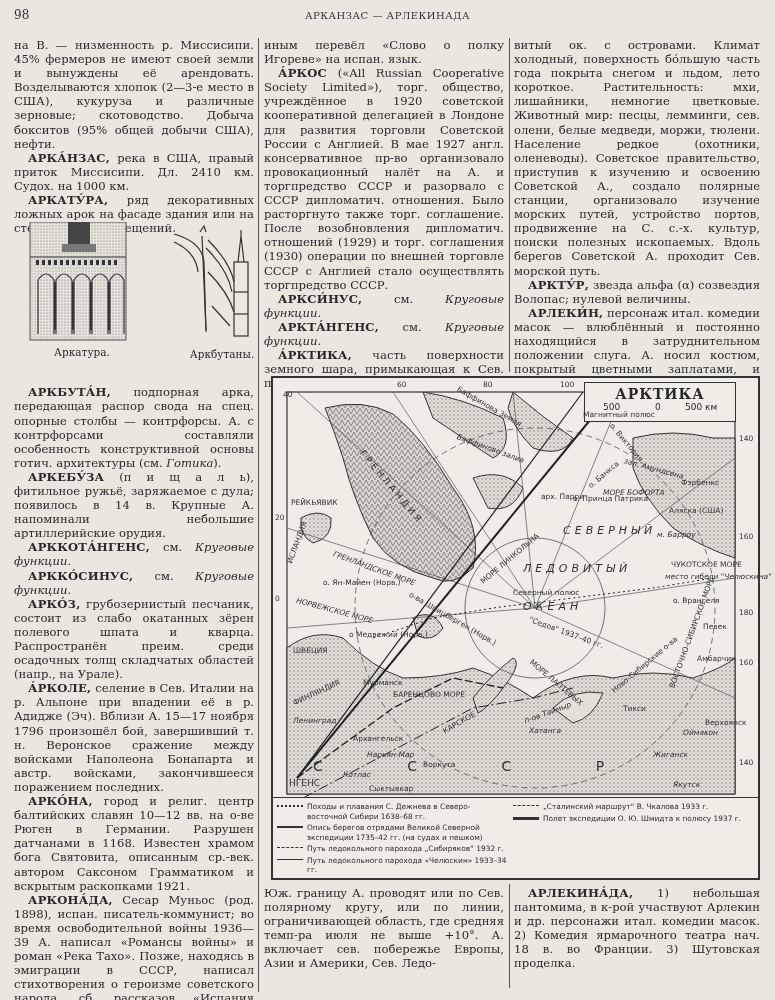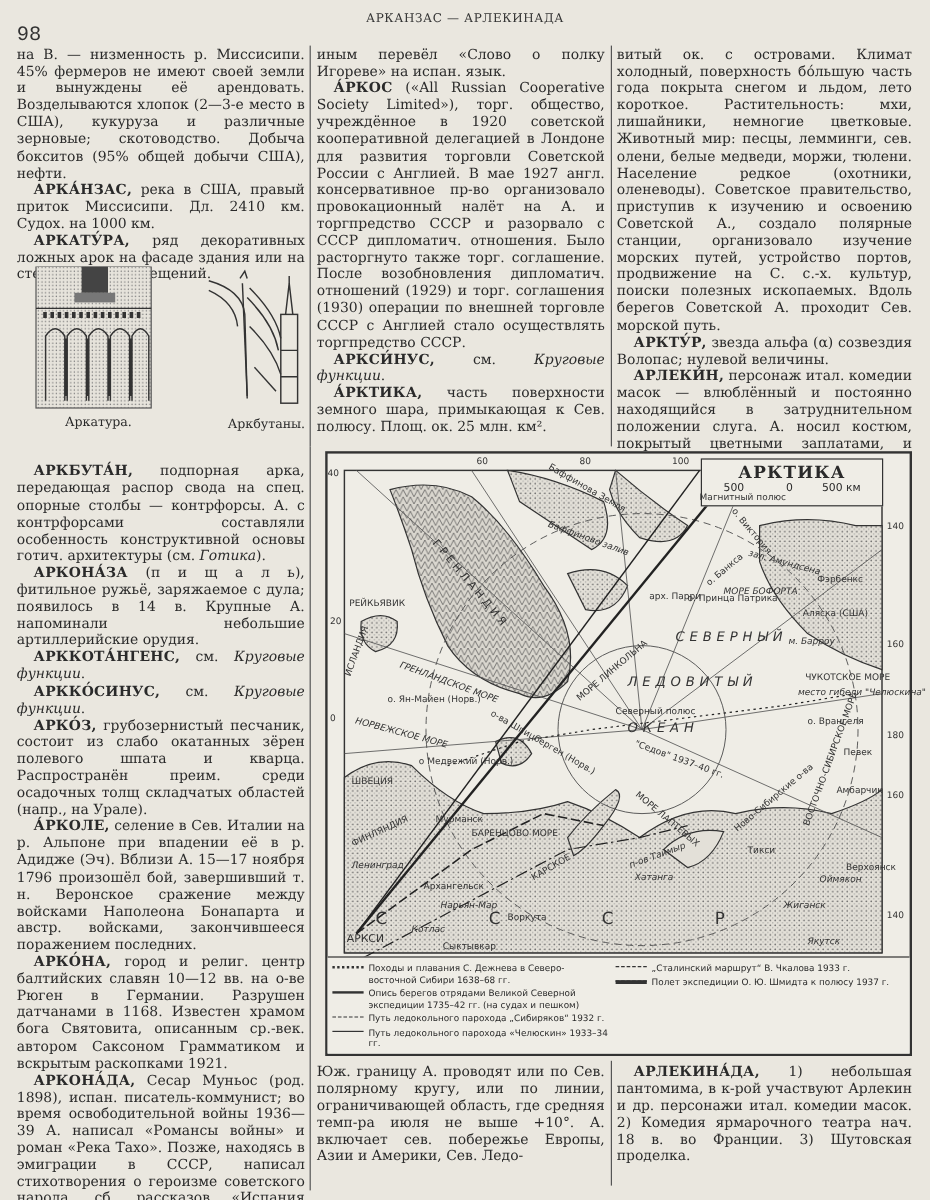--- a/index.html
+++ b/index.html
@@ -6,21 +6,21 @@
   body {
     width: 775px; height: 1000px; overflow: hidden;
     background: #eae7df;
     font-family: "DejaVu Serif", "Liberation Serif", serif;
     color: #2a2a2a;
     position: relative;
   }
   .page-header {
     position: absolute; top: 6px; left: 14px; right: 14px; height: 24px;
   }
-  .page-num { position: absolute; left: 0; top: 14px; font-size: 17px; color:#333;font-family:Liberation Mono, monospace; }
+  .page-num { position: absolute; left: 0; top: 2px; font-size: 12px; color:#333; }
   .running-head { position: absolute; left: 0; right: 0; text-align: center; top: 4px; font-size: 10px; letter-spacing: 0.5px; color:#333; }
 
   .col {
     position: absolute; font-size: 11.6px; line-height: 14.1px;
     text-align: justify; hyphens: manual;
   }
   .col p { margin: 0; text-indent: 0; }
   .col .entry { text-indent: 14px; }
   .hw { font-weight: bold; letter-spacing: 0.2px; }
   .it { font-style: italic; }
@@ -74,21 +74,21 @@
 <div class="rule-v" style="left:509px; top:884px; height:104px;"></div>
 
 <div class="col" id="col1">
   <p>на В. — низменность р. Миссисипи. 45% фермеров не имеют своей земли и вынуждены её арендовать. Возделываются хлопок (2—3-е место в США), кукуруза и различные зерновые; скотоводство. Добыча бокситов (95% общей добычи США), нефти.</p>
   <p class="entry"><span class="hw">АРКА́НЗАС,</span> <span>река в США, правый приток Миссисипи. Дл. 2410 км. Судох. на 1000 км.</span></p>
   <p class="entry"><span class="hw">АРКАТУ́РА,</span> <span>ряд декоративных ложных арок на фасаде здания или на стенах внутр. помещений.</span></p>
 
   <div style="height:150px"></div>
 
   <p class="entry"><span class="hw">АРКБУТА́Н,</span> <span>подпорная арка, передающая распор свода на спец. опорные столбы — контрфорсы. А. с контрфорсами составляли особенность конструктивной основы готич. архитектуры (см.</span> <span class="it">Готика</span><span>).</span></p>
-  <p class="entry"><span class="hw">АРКОНА́ЗА</span> <span>(п и щ а л ь), фитильное ружьё, заряжаемое с дула; появилось в 14 в. Крупные А. напоминали небольшие артиллерийские орудия.</span></p>
+  <p class="entry"><span class="hw">АРКЕБУ́ЗА</span> <span>(п и щ а л ь), фитильное ружьё, заряжаемое с дула; появилось в 14 в. Крупные А. напоминали небольшие артиллерийские орудия.</span></p>
   <p class="entry"><span class="hw">АРККОТА́НГЕНС,</span> <span>см.</span> <span class="it">Круговые функции</span><span>.</span></p>
   <p class="entry"><span class="hw">АРККО́СИНУС,</span> <span>см.</span> <span class="it">Круговые функции</span><span>.</span></p>
   <p class="entry"><span class="hw">АРКО́З,</span> <span>грубозернистый песчаник, состоит из слабо окатанных зёрен полевого шпата и кварца. Распространён преим. среди осадочных толщ складчатых областей (напр., на Урале).</span></p>
   <p class="entry"><span class="hw">А́РКОЛЕ,</span> <span>селение в Сев. Италии на р. Альпоне при впадении её в р. Адидже (Эч). Вблизи А. 15—17 ноября 1796 произошёл бой, завершивший т. н. Веронское сражение между войсками Наполеона Бонапарта и австр. войсками, закончившееся поражением последних.</span></p>
   <p class="entry"><span class="hw">АРКО́НА,</span> <span>город и религ. центр балтийских славян 10—12 вв. на о-ве Рюген в Германии. Разрушен датчанами в 1168. Известен храмом бога Святовита, описанным ср.-век. автором Саксоном Грамматиком и вскрытым раскопками 1921.</span></p>
   <p class="entry"><span class="hw">АРКОНА́ДА,</span> <span>Сесар Муньос (род. 1898), испан. писатель-коммунист; во время освободительной войны 1936—39 А. написал «Романсы войны» и роман «Река Тахо». Позже, находясь в эмиграции в СССР, написал стихотворения о героизме советского народа, сб. рассказов «Испания непобедима» (изд. в рус. пер. 1943) и поэму о Долорес Ибаррури — «Долорес» (1945). Вместе с Ф. Кель-</span></p>
 </div>
 
 <div class="figure-row">
   <div class="fig" style="left:14px; top:0; width:100px; height:120px;">
@@ -155,20 +155,21 @@
       </g>
     </svg>
   </div>
   <div class="fig-cap" style="left:168px; top:126px; width:80px;">Аркбутаны.</div>
 </div>
 
 <div class="col" id="col2">
   <p>иным перевёл «Слово о полку Игореве» на испан. язык.</p>
   <p class="entry"><span class="hw">А́РКОС</span> <span>(«All Russian Cooperative Society Limited»), торг. общество, учреждённое в 1920 советской кооперативной делегацией в Лондоне для развития торговли Советской России с Англией. В мае 1927 англ. консервативное пр-во организовало провокационный налёт на А. и торгпредство СССР и разорвало с СССР дипломатич. отношения. Было расторгнуто также торг. соглашение. После возобновления дипломатич. отношений (1929) и торг. соглашения (1930) операции по внешней торговле СССР с Англией стало осуществлять торгпредство СССР.</span></p>
   <p class="entry"><span class="hw">АРКСИ́НУС,</span> <span>см.</span> <span class="it">Круговые функции</span><span>.</span></p>
+  <p class="entry"><span class="hw">АРКТА́НГЕНС,</span> <span>см.</span> <span class="it">Круговые функции</span><span>.</span></p>
   <p class="entry"><span class="hw">А́РКТИКА,</span> <span>часть поверхности земного шара, примыкающая к Сев. полюсу. Площ. ок. 25 млн. км².</span></p>
 </div>
 
 <div class="col" id="col3">
   <p>витый ок. с островами. Климат холодный, поверхность бо́льшую часть года покрыта снегом и льдом, лето короткое. Растительность: мхи, лишайники, немногие цветковые. Животный мир: песцы, лемминги, сев. олени, белые медведи, моржи, тюлени. Население редкое (охотники, оленеводы). Советское правительство, приступив к изучению и освоению Советской А., создало полярные станции, организовало изучение морских путей, устройство портов, продвижение на С. с.-х. культур, поиски полезных ископаемых. Вдоль берегов Советской А. проходит Сев. морской путь.</p>
   <p class="entry"><span class="hw">АРКТУ́Р,</span> <span>звезда альфа (α) созвездия Волопас; нулевой величины.</span></p>
   <p class="entry"><span class="hw">АРЛЕКИ́Н,</span> <span>персонаж итал. комедии масок — влюблённый и постоянно находящийся в затруднительном положении слуга. А. носил костюм, покрытый цветными заплатами, и чёрную полумаску.</span></p>
 </div>
 
 <div class="map">
@@ -234,21 +235,21 @@
       <span style="left:18px;">500</span>
       <span style="left:70px;">0</span>
       <span style="left:100px;">500 км</span>
     </div>
   </div>
 
   <span class="map-label" style="left:124px; top:2px;">60</span>
   <span class="map-label" style="left:210px; top:2px;">80</span>
   <span class="map-label" style="left:287px; top:2px;">100</span>
 
-  <span class="map-label" style="left:0; top:12px;">40</span>
+  <span class="map-label" style="left:10px; top:12px;">40</span>
   <span class="map-label" style="left:2px; top:135px;">20</span>
   <span class="map-label" style="left:2px; top:216px;">0</span>
 
   <span class="map-label" style="left:466px; top:56px;">140</span>
   <span class="map-label" style="left:466px; top:154px;">160</span>
   <span class="map-label" style="left:466px; top:230px;">180</span>
   <span class="map-label" style="left:466px; top:280px;">160</span>
   <span class="map-label" style="left:466px; top:380px;">140</span>
 
   <span class="map-label" style="left:72px; top:104px; transform:rotate(50deg); font-size:9px; letter-spacing:3px;">ГРЕНЛАНДИЯ</span>
@@ -266,21 +267,21 @@
   <span class="map-label big" style="left:250px; top:222px;">ОКЕАН</span>
   <span class="map-label" style="left:240px; top:210px;">Северный полюс</span>
   <span class="map-label" style="left:310px; top:32px;">Магнитный полюс</span>
   <span class="map-label" style="left:18px; top:120px;">РЕЙКЬЯВИК</span>
   <span class="map-label" style="left:2px; top:160px; transform:rotate(-70deg);">ИСЛАНДИЯ</span>
   <span class="map-label" style="left:50px; top:200px;">о. Ян-Майен (Норв.)</span>
   <span class="map-label" style="left:76px; top:252px;">о Медвежий (Норв.)</span>
   <span class="map-label" style="left:130px; top:236px; transform:rotate(30deg);">о-ва Шпицберген (Норв.)</span>
   <span class="map-label" style="left:90px; top:300px;">Мурманск</span>
   <span class="map-label" style="left:80px; top:356px;">Архангельск</span>
-  <span class="map-label" style="left:16px; top:400px; font-size:9px;">АРКСИ</span>
+  <span class="map-label" style="left:16px; top:400px; font-size:9px;">НГЕНС</span>
   <span class="map-label" style="left:150px; top:382px;">Воркута</span>
   <span class="map-label it" style="left:94px; top:372px;">Нарьян-Мар</span>
   <span class="map-label it" style="left:70px; top:392px;">Котлас</span>
   <span class="map-label" style="left:96px; top:406px;">Сыктывкар</span>
   <span class="map-label" style="left:18px; top:310px; transform:rotate(-25deg);">ФИНЛЯНДИЯ</span>
   <span class="map-label" style="left:20px; top:268px;">ШВЕЦИЯ</span>
   <span class="map-label it" style="left:20px; top:338px;">Ленинград</span>
   <span class="map-label" style="left:400px; top:218px;">о. Врангеля</span>
   <span class="map-label" style="left:396px; top:128px;">Аляска (США)</span>
   <span class="map-label it" style="left:384px; top:152px;">м. Барроу</span>

